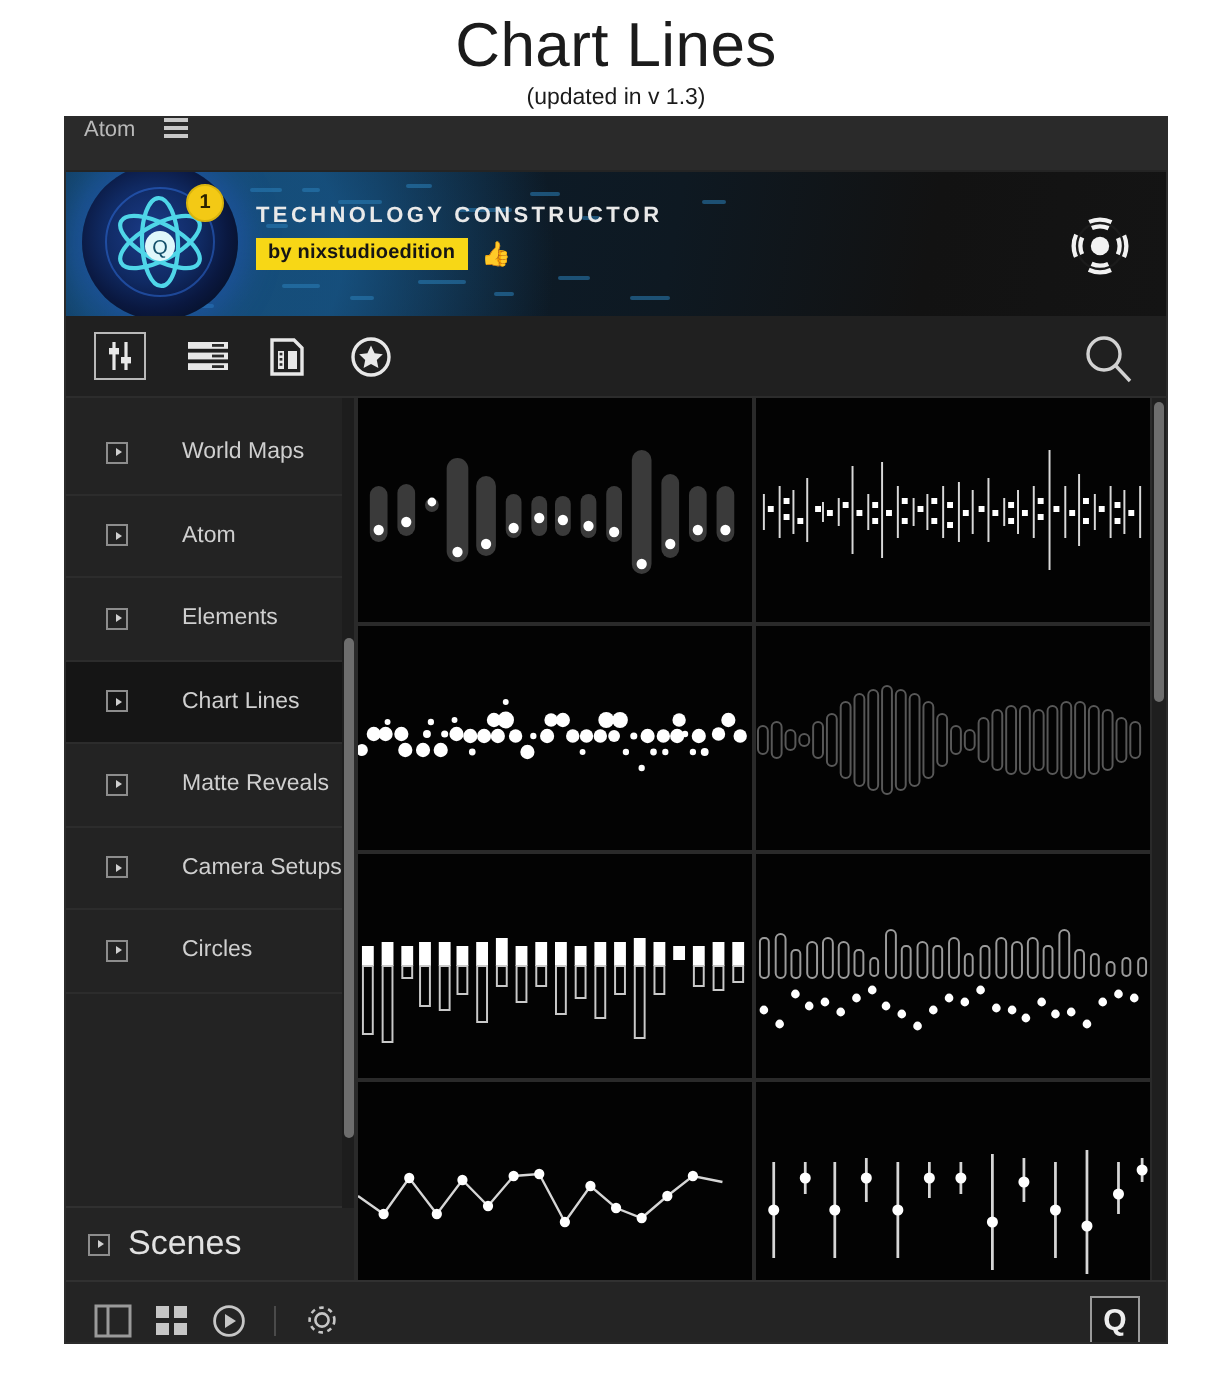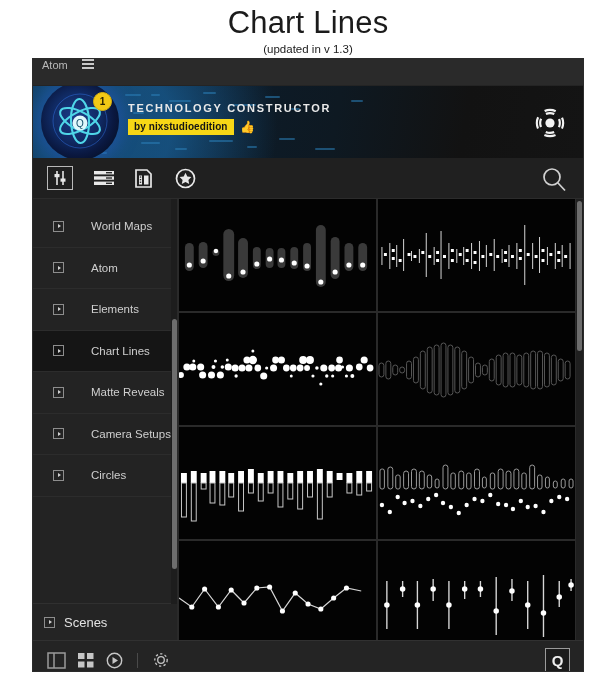--- a/index.html
+++ b/index.html
@@ -98,21 +98,21 @@
     display:flex;align-items:center;justify-content:center;flex:0 0 11px;
   }
   .sq-icon::after{
     content:"";border-left:3.5px solid #cfcfcf;
     border-top:2.5px solid transparent;border-bottom:2.5px solid transparent;
     margin-left:1px;
   }
   .side-footer{
     height:36px;background:#242424;border-top:1px solid #303030;
     display:flex;align-items:center;gap:9px;padding-left:11px;
-    color:#e2e2e2;font-size:13px;cursor:pointer;
+    color:#e2e2e2;font-size:17px;cursor:pointer;
   }
   .side-sb{position:absolute;right:0;top:0;width:6px;height:405px;background:#1d1d1d;}
   .side-sb .thumb{position:absolute;left:1px;width:5px;top:120px;height:250px;
     background:#6d6d6d;border-radius:3px;}
 
   
   .gridwrap{flex:1;position:relative;background:#2a2a2a;overflow:hidden;}
   .grid{
     display:grid;grid-template-columns:1fr 1fr;gap:2px;
     padding:0 8px 0 2px;height:100%;box-sizing:border-box;

